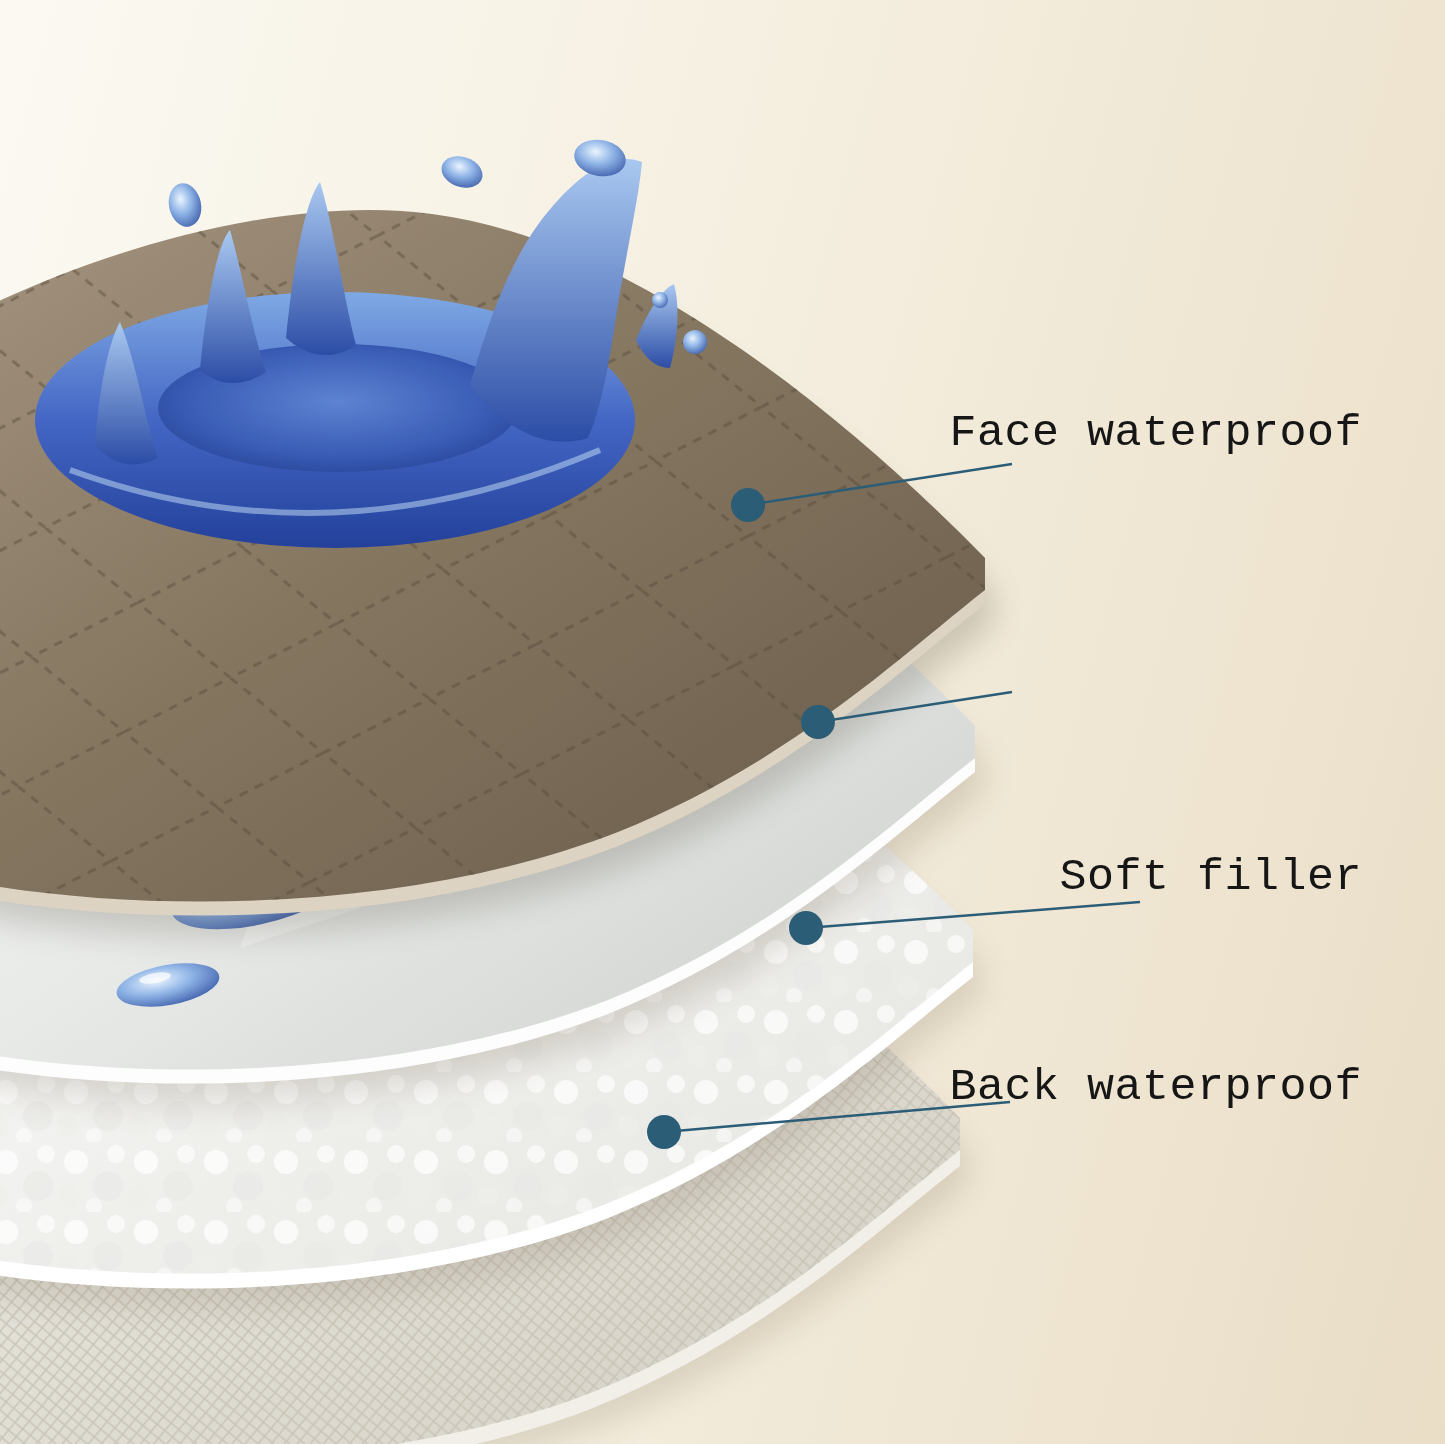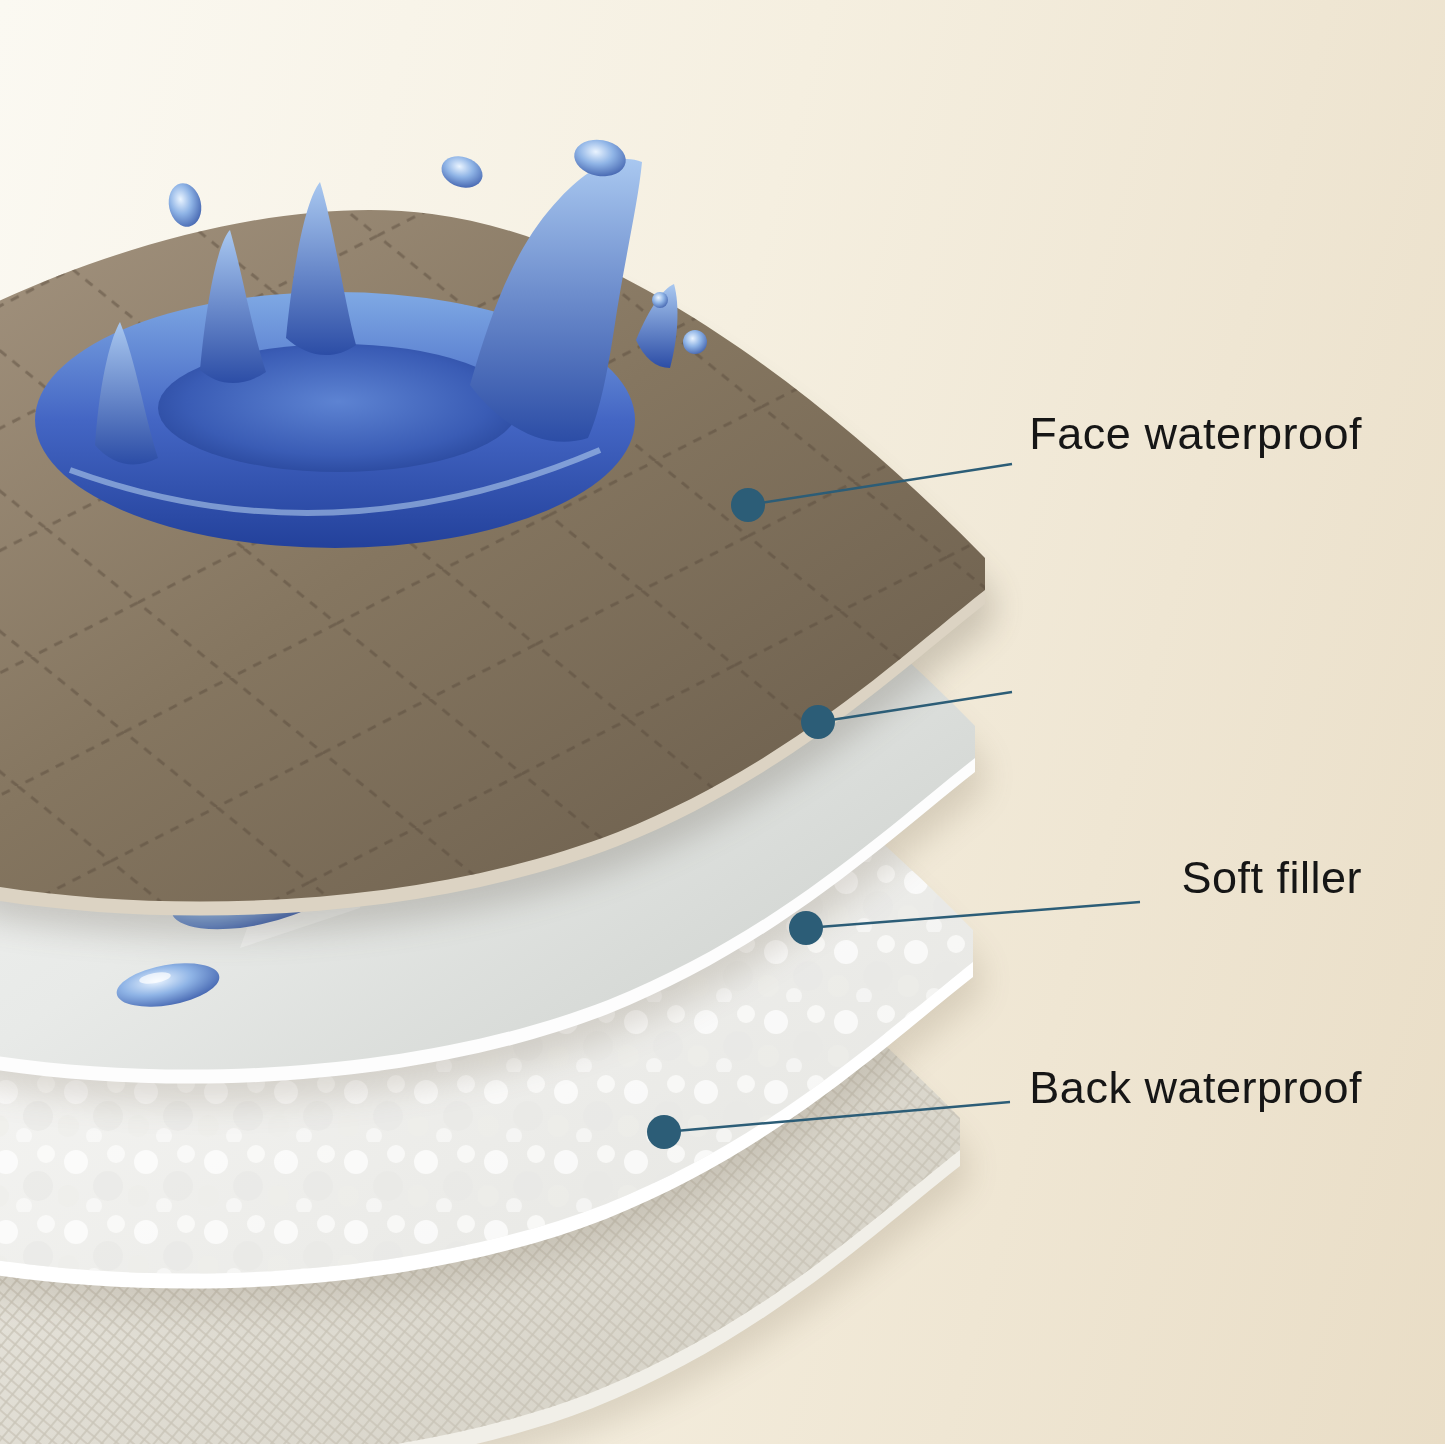--- a/index.html
+++ b/index.html
@@ -14,20 +14,21 @@
   .layer-label{
     position:absolute;
     right:83px;
     text-align:right;
     font-size:45px;
     font-weight:500;
     letter-spacing:0.5px;
     color:#161616;
     white-space:nowrap;
     line-height:1.1;
+    font-family:Liberation Mono, monospace;
   }
   .lbl-face{top:409px;}
   .lbl-tpu{top:641px;}
   .lbl-filler{top:853px;}
   .lbl-back{top:1063px;}
 </style>
 </head>
 <body>
 
 <div class="stage">

